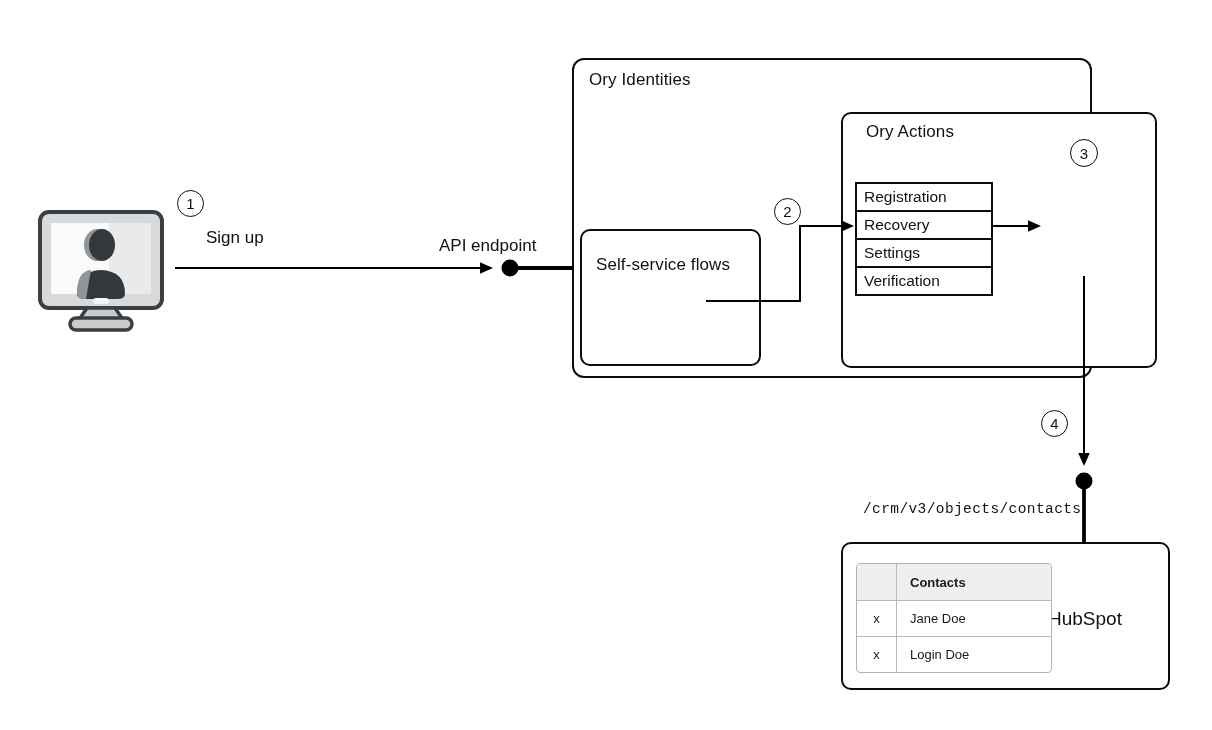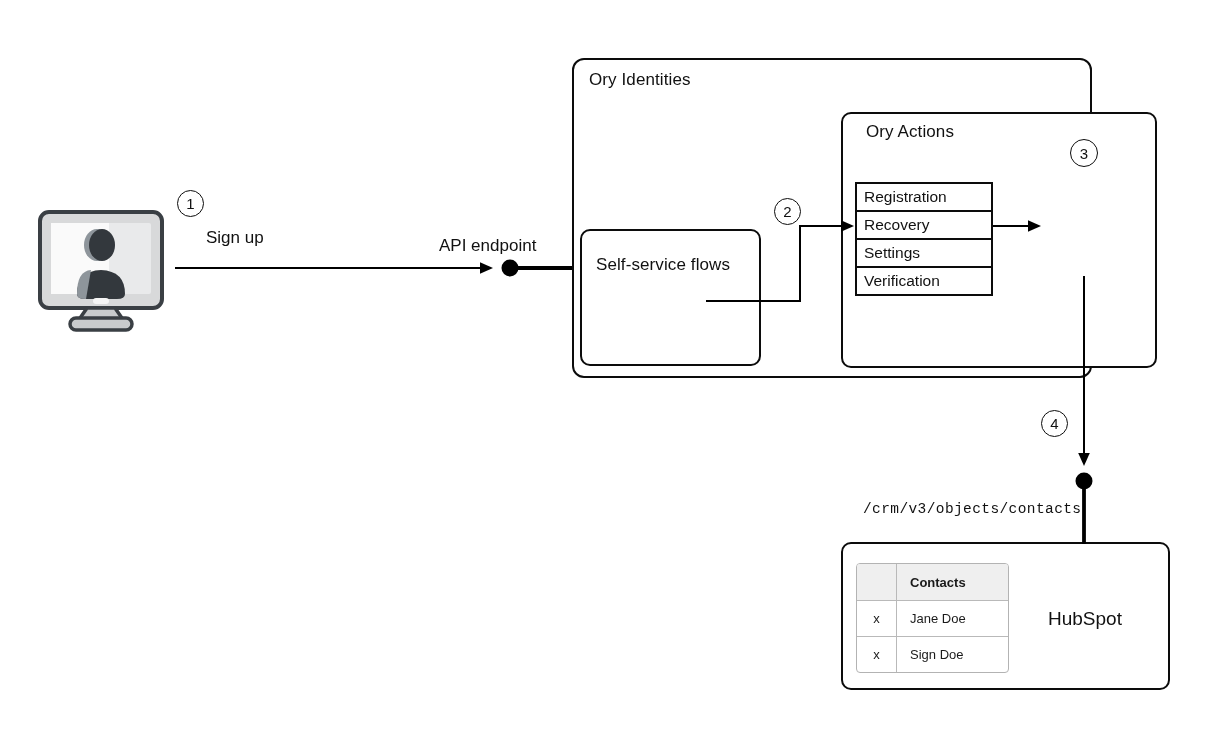--- a/index.html
+++ b/index.html
@@ -83,21 +83,21 @@
     font-size: 14.5px;
     font-weight: 400;
     letter-spacing: 0.4px;
     white-space: nowrap;
     z-index: 2;
     margin-left: 20px;
   }
   
   .contacts-table {
     position: absolute;
-    width: 153px;
+    width: 196px;
     box-sizing: border-box;
     border: 1px solid #b3b3b3;
     border-radius: 4px;
     background: #ffffff;
     font-size: 13px;
     z-index: 2;
     overflow: hidden;
   }
   .ct-row { display: flex; border-top: 1px solid #b9b9b9; }
   .ct-row:first-child { border-top: none; }
@@ -181,21 +181,21 @@
       <div class="ct-row ct-header">
         <div class="ct-cell-mark"></div>
         <div class="ct-cell-name">Contacts</div>
       </div>
       <div class="ct-row ct-body-row">
         <div class="ct-cell-mark">x</div>
         <div class="ct-cell-name">Jane Doe</div>
       </div>
       <div class="ct-row ct-body-row">
         <div class="ct-cell-mark">x</div>
-        <div class="ct-cell-name">Sign Doe</div>
+        <div class="ct-cell-name">Login Doe</div>
       </div>
     </div>
   </div>
 
   <div class="flabel" style="left:206px; top:228px;">Sign up</div>
   <div class="flabel" style="left:439px; top:236px;">API endpoint</div>
   <div class="mono-label" style="left:843px; top:501px;">/crm/v3/objects/contacts</div>
 
   <div class="badge" style="left:177px; top:190px;">1</div>
   <div class="badge" style="left:774px; top:198px;">2</div>

